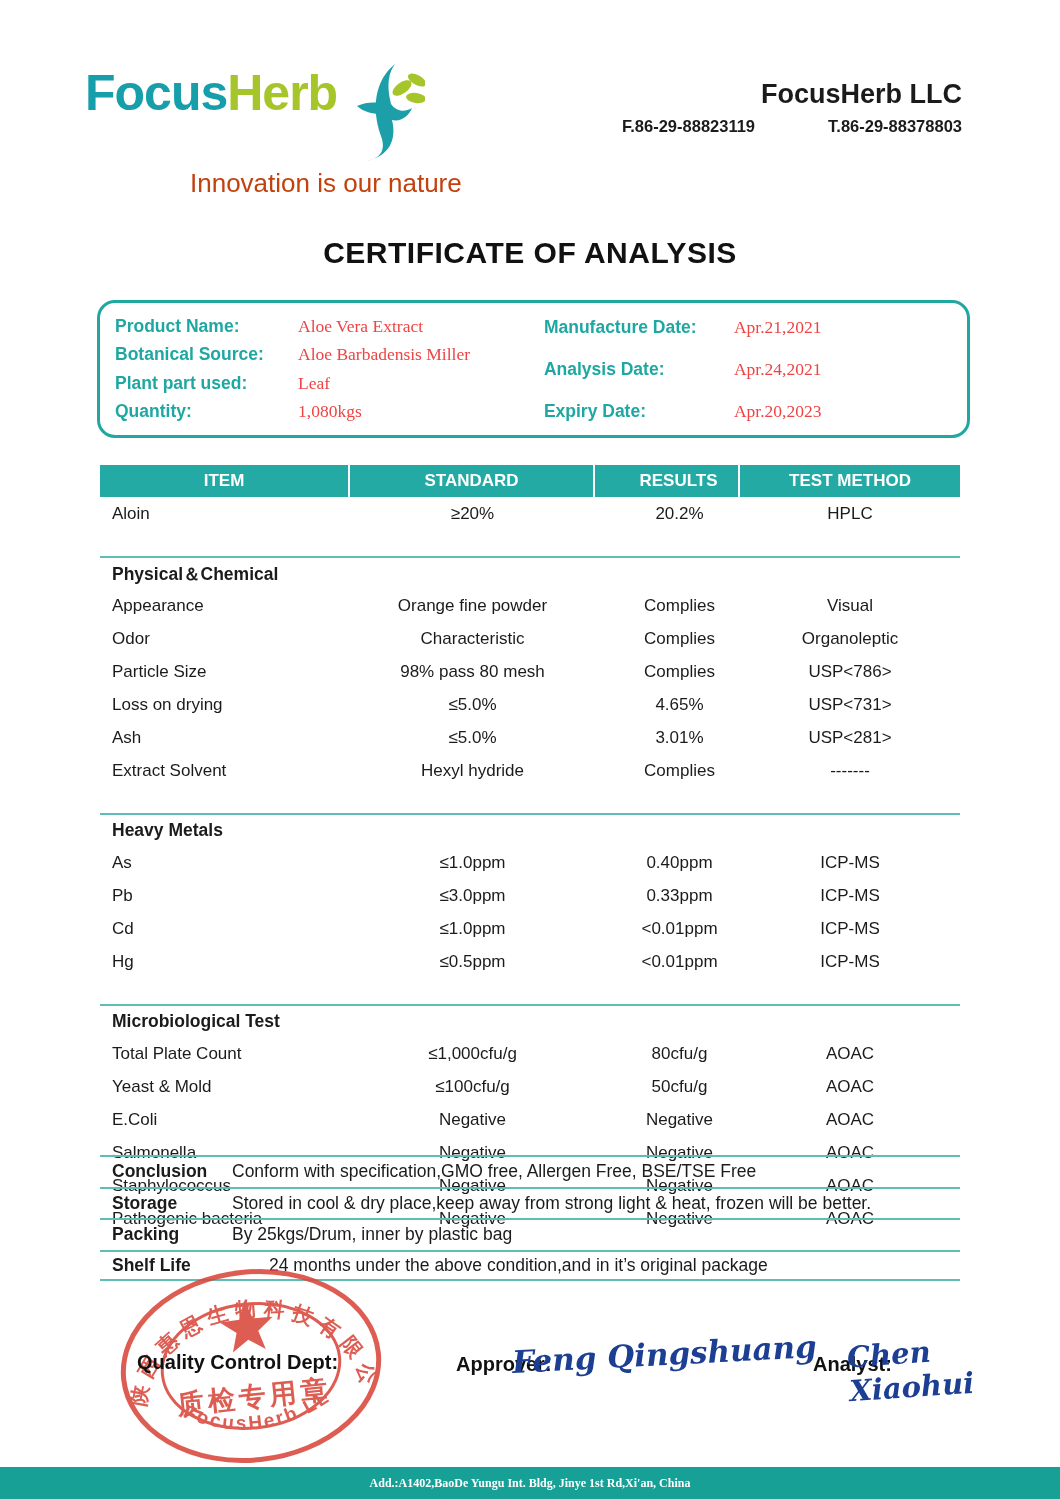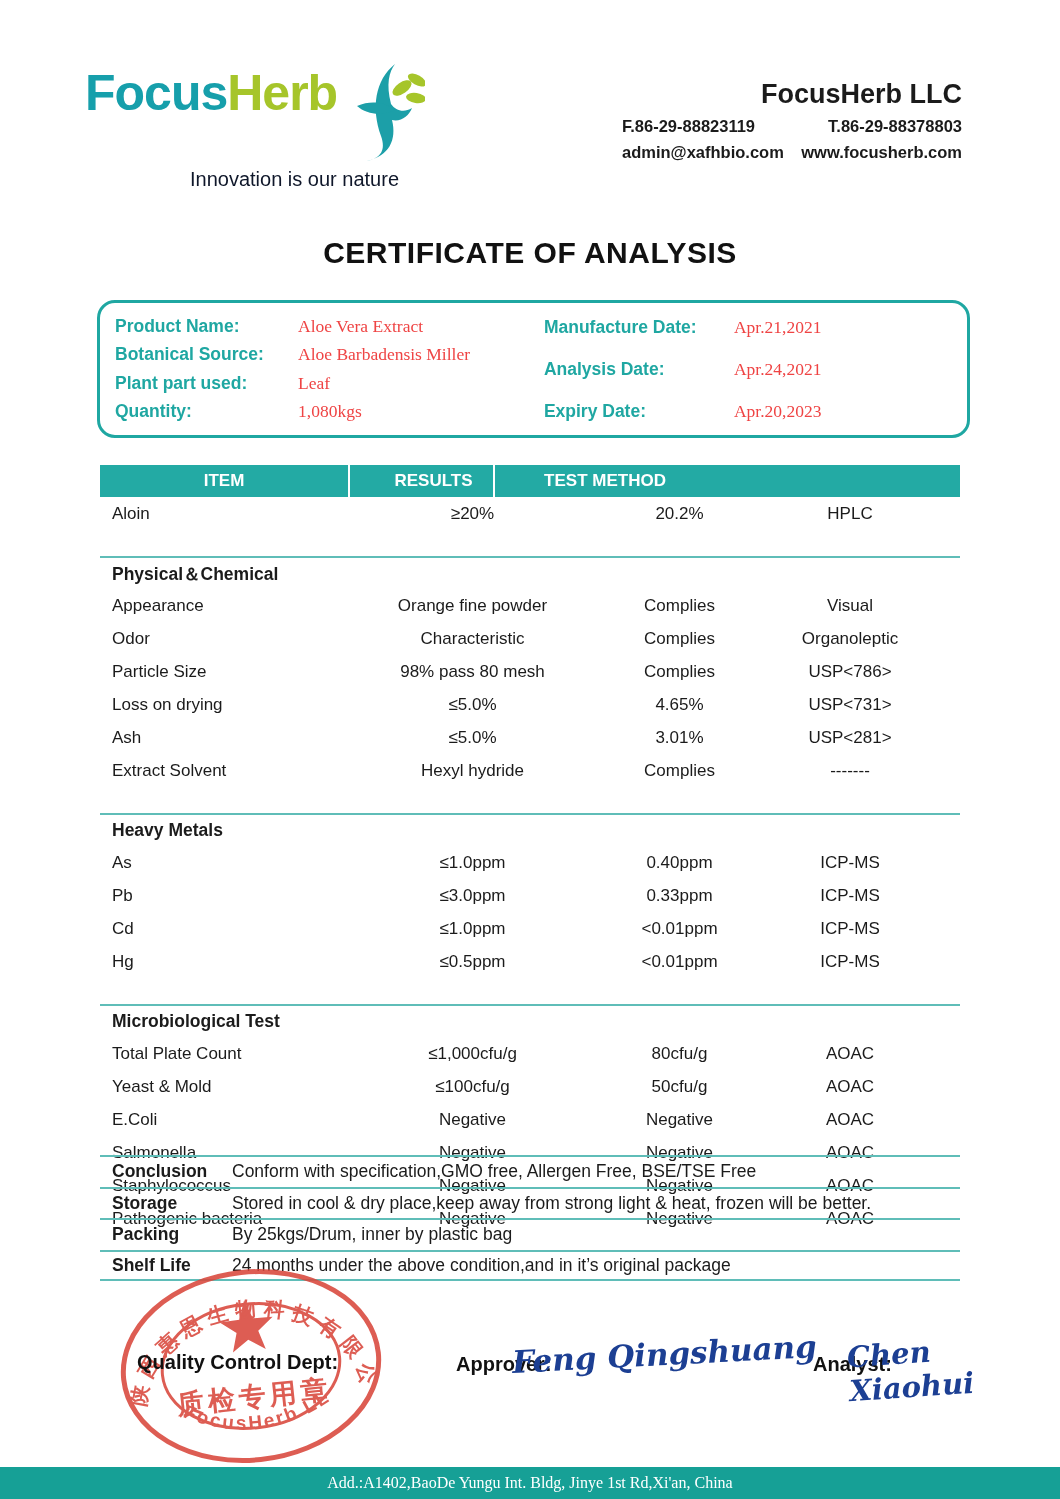--- a/index.html
+++ b/index.html
@@ -9,21 +9,21 @@
     background:#ffffff; overflow:hidden;
     font-family:"Liberation Sans", sans-serif; color:#1b1b1b;
   }
   
   .logo-block { position:absolute; left:85px; top:68px; }
   .logo-line { display:flex; align-items:flex-start; }
   .logo-text { font-size:50px; font-weight:bold; letter-spacing:-1px; line-height:1; }
   .logo-focus { color:#169fab; }
   .logo-herb  { color:#a6c52a; }
   .logo-swoosh { margin-left:2px; margin-top:-6px; }
-  .tagline { color:#0f172a; font-size:20px; margin-top:6px; margin-left:105px; }
+  .tagline { color:#c2410c; font-size:26px; margin-top:6px; margin-left:105px; }
 
   .company-block { position:absolute; right:98px; top:80px; width:340px; }
   .company-name { font-size:27px; font-weight:bold; text-align:right; line-height:1.1; }
   .contact-row { display:flex; justify-content:space-between; font-weight:bold; font-size:16.5px; margin-top:7px; }
 
   
   .doc-title { position:absolute; left:0; right:0; top:236px; text-align:center;
     font-size:30px; font-weight:bold; letter-spacing:0.5px; color:#111; }
 
   
@@ -49,42 +49,42 @@
   .t-row { display:flex; height:33px; align-items:center; font-size:17px; }
   .t-cell { display:flex; align-items:center; justify-content:center; }
   .t-cell.c0 { justify-content:flex-start; padding-left:12px; }
   .t-section { height:33px; display:flex; align-items:center; font-size:17.5px;
     font-weight:bold; padding-left:12px; border-top:2px solid #5fbdb8;margin-top:26px; }
 
   
   .specs { position:absolute; left:100px; top:1155px; width:860px; }
   .spec-row { display:flex; align-items:center; min-height:31.5px;
     border-top:2px solid #5fbdb8; font-size:17.5px; }
-  .spec-row:last-child { border-bottom:2px solid #5fbdb8; }
+  .spec-row:last-child { border-bottom:2px solid #5fbdb8;gap:37px; }
   .spec-label { font-weight:bold; width:120px; padding-left:12px; flex:none; }
   .spec-text { padding-left:12px; }
 
   
   .stamp { position:absolute; left:116px; top:1266px; width:270px; height:200px;
     transform:rotate(-6deg); opacity:0.88; z-index:1; }
   .qc-label { position:absolute; left:137px; top:1351px; font-size:20px;
     font-weight:bold; color:#111; z-index:2; }
   .sig-label { position:absolute; font-size:20px; font-weight:bold; color:#111; z-index:2;margin-left:28px; }
   .sig-approver-label { left:428px; top:1353px; }
   .sig-analyst-label  { left:785px; top:1353px; }
   .signature { position:absolute; z-index:2; color:#1c3f93;
     font-family:"DejaVu Serif", serif; font-style:italic; font-weight:bold; }
   .sig-approver { left:512px; top:1336px; font-size:31px; transform:rotate(-3deg); }
   .sig-analyst  { left:848px; top:1333px; font-size:29px; transform:rotate(-4deg); }
 
   
   .footer-bar { position:absolute; left:0; right:0; bottom:0; height:32px;
     background:#16a096; display:flex; align-items:center; justify-content:center; }
   .footer-text { color:#fff; font-family:"Liberation Serif", serif;
-    font-weight:normal; font-size:16px; }
+    font-weight:bold; font-size:12px; }
 </style>
 </head>
 <body>
 
 <div class="page">
 
   <div class="logo-block">
     <div class="logo-line">
       <div class="logo-text"><span class="logo-focus">Focus</span><span class="logo-herb">Herb</span></div>
       <svg class="logo-swoosh" width="86" height="100" viewBox="0 0 86 100">
@@ -97,24 +97,20 @@
     </div>
     <div class="tagline">Innovation is our nature</div>
   </div>
 
   <div class="company-block">
     <div class="company-name">FocusHerb LLC</div>
     <div class="contact-row">
       <span>F.86-29-88823119</span>
       <span>T.86-29-88378803</span>
     </div>
-    <div class="contact-row">
-      <span>admin@xafhbio.com</span>
-      <span>www.focusherb.com</span>
-    </div>
   </div>
 
   <div class="doc-title">CERTIFICATE OF ANALYSIS</div>
 
   <div class="info-box">
     <div class="info-col left" id="info-left">
         <div class="info-row">
           <div class="info-label">Product Name:</div>
           <div class="info-value">Aloe Vera Extract</div>
         </div>
@@ -143,20 +139,21 @@
         <div class="info-row">
           <div class="info-label">Expiry Date:</div>
           <div class="info-value">Apr.20,2023</div>
         </div>
       </div>
   </div>
 
   <div class="coa-table">
     <div class="t-head" id="table-head">
         <div class="t-hcell c0">ITEM</div>
+        <div class="t-hcell c1">STANDARD</div>
         <div class="t-hcell c2">RESULTS</div>
         <div class="t-hcell c3">TEST METHOD</div>
       </div>
     <div id="table-body">
         <div class="t-row">
           <div class="t-cell c0">Aloin</div>
           <div class="t-cell c1">≥20%</div>
           <div class="t-cell c2">20.2%</div>
           <div class="t-cell c3">HPLC</div>
         </div>

